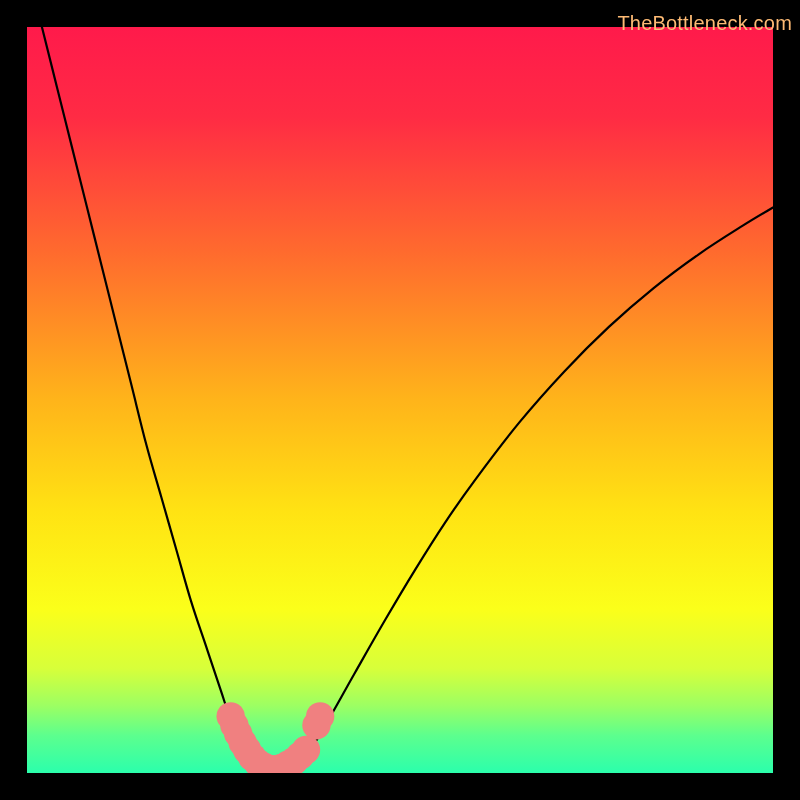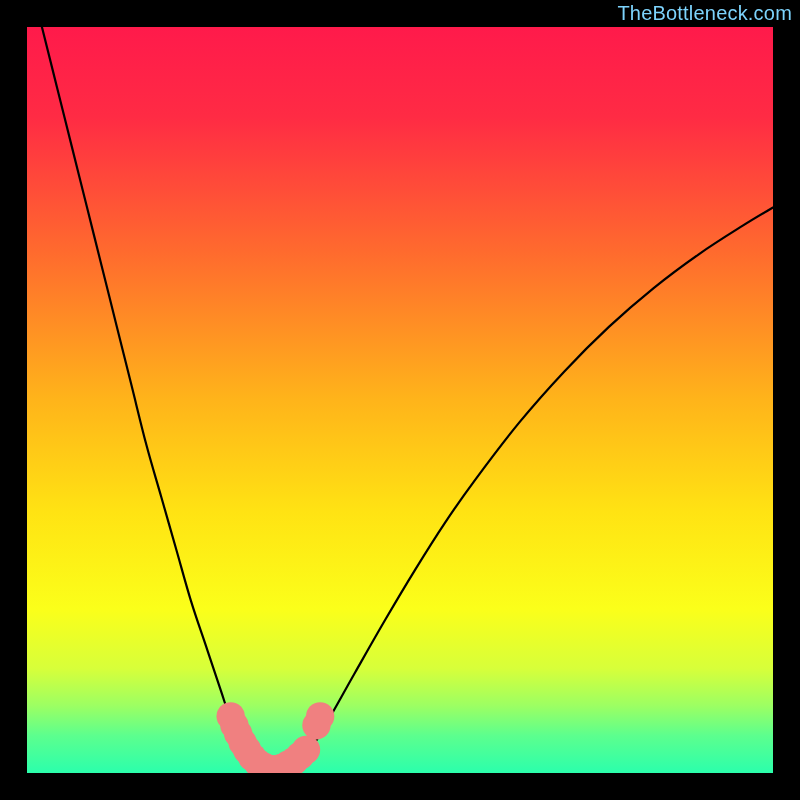--- a/index.html
+++ b/index.html
@@ -22,23 +22,23 @@
   .plot {
     position: absolute;
     left: 27px;
     top: 27px;
     width: 746px;
     height: 746px;
     overflow: hidden;
   }
   .watermark {
     position: absolute;
-    top: 2px;
+    top: 12px;
     right: 8px;
-    color: #7dd3fc;
+    color: #fdba74;
     font-size: 20px;
     letter-spacing: 0.2px;
     font-weight: 500;
   }
   svg { display: block; }
 </style>
 </head>
 <body>
 
 <div class="frame">

